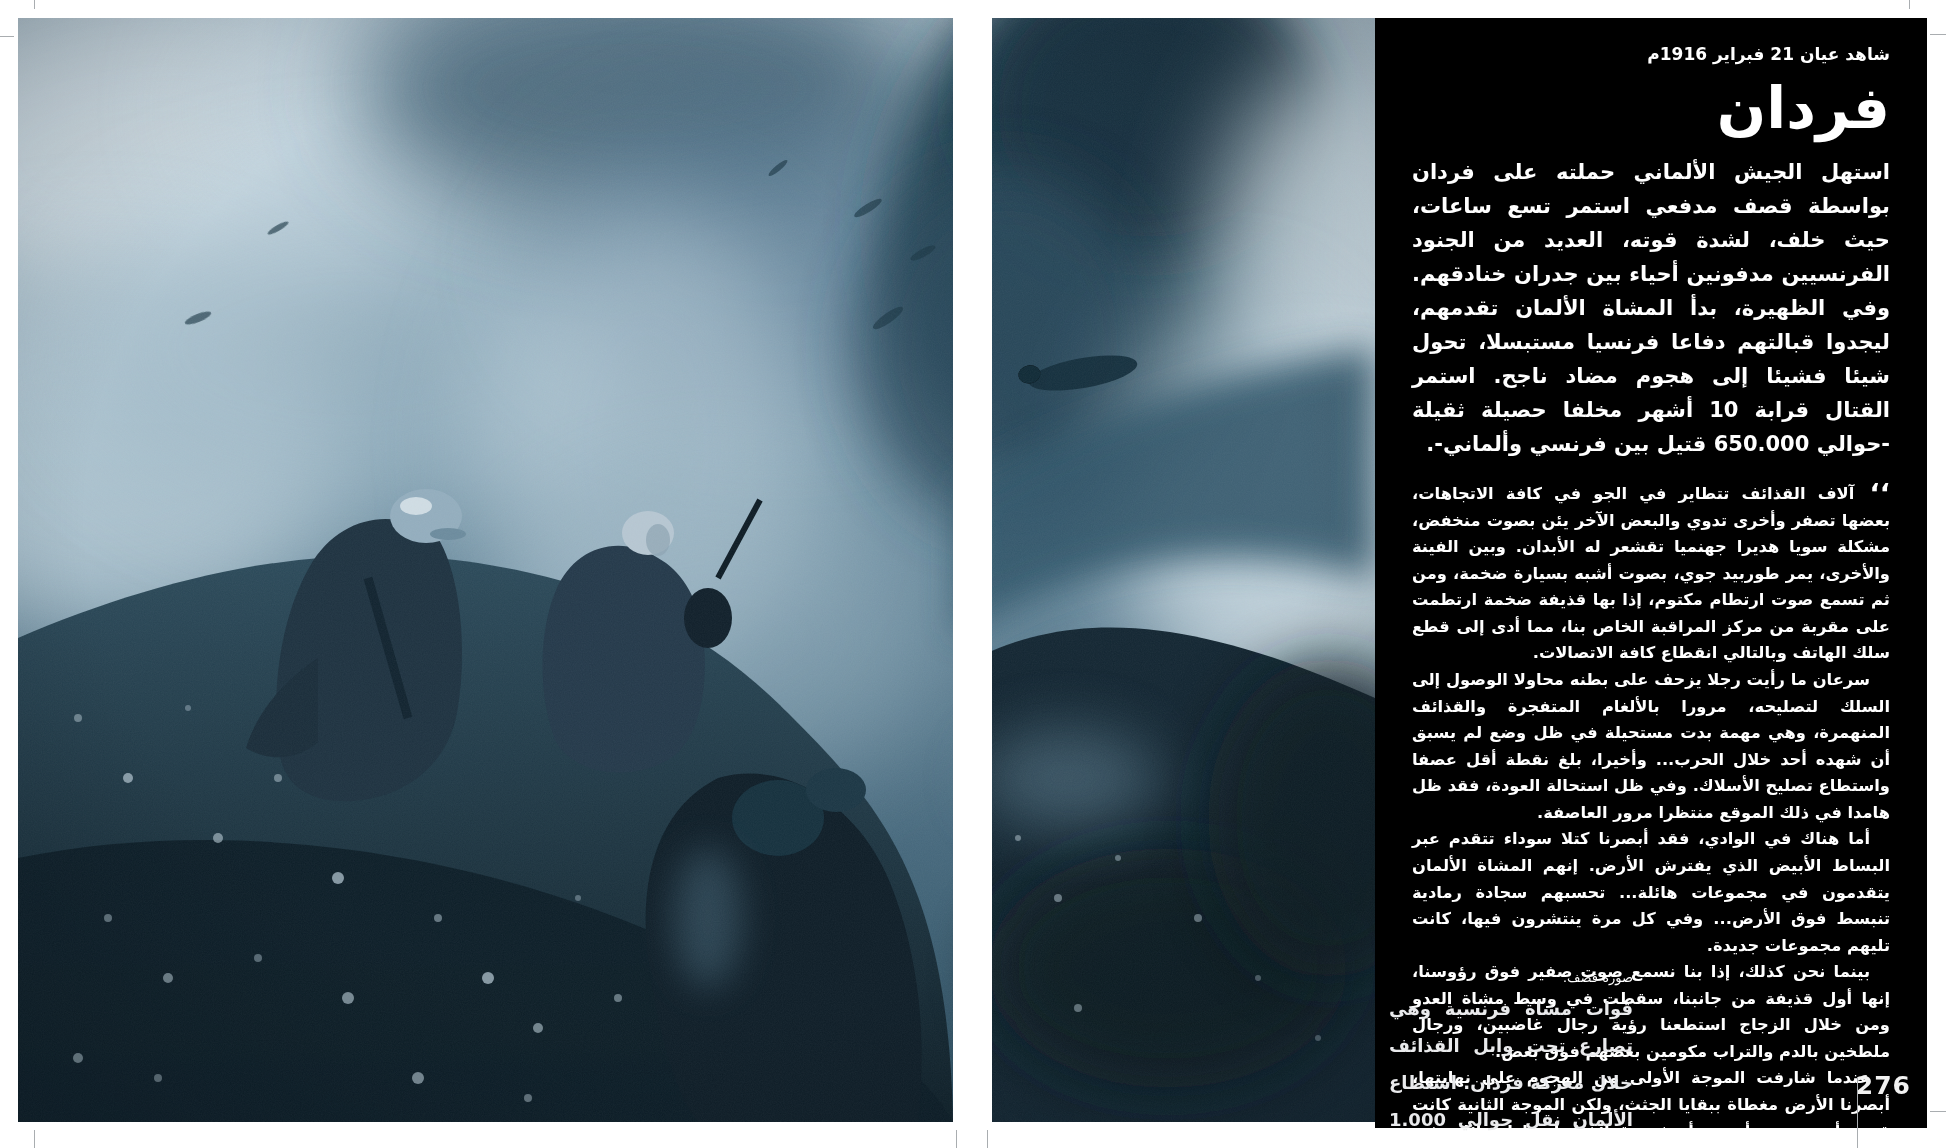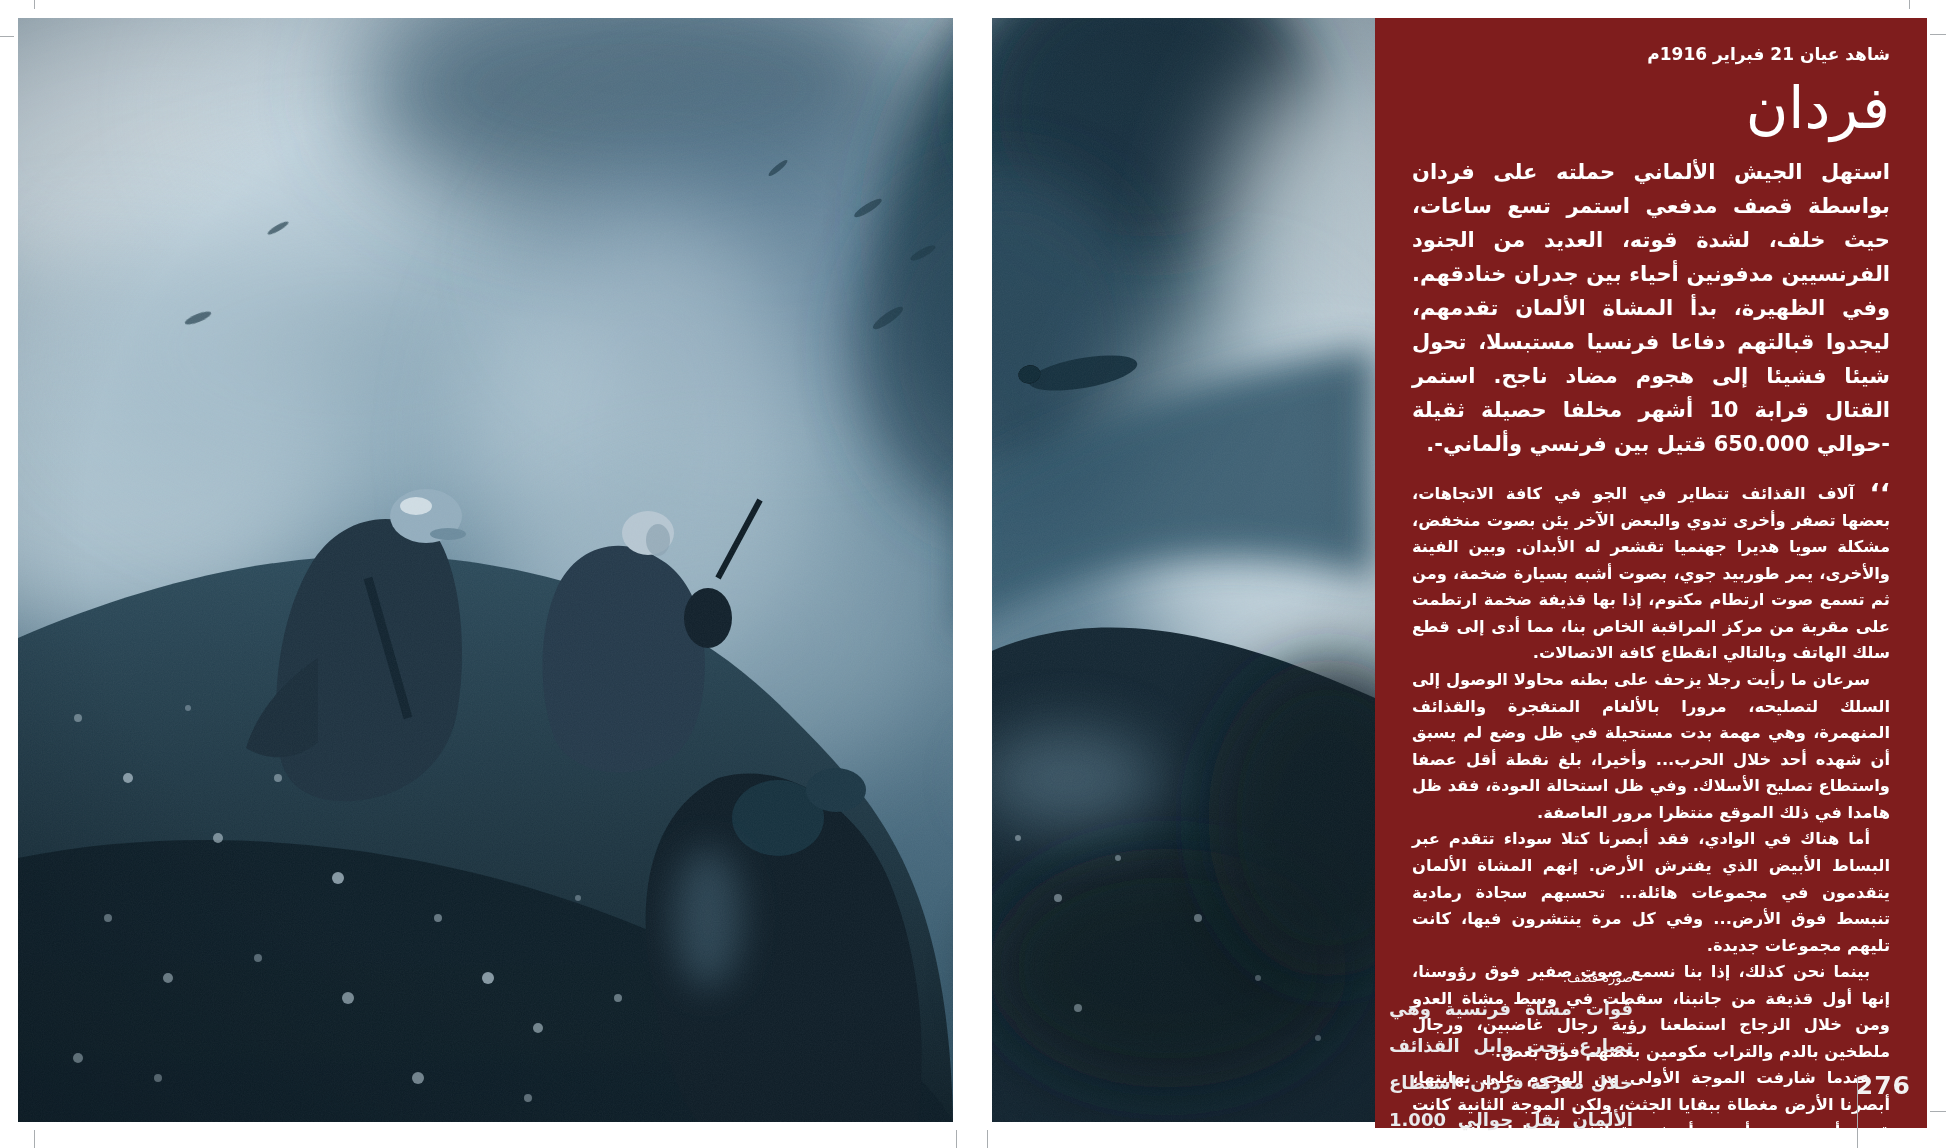--- a/index.html
+++ b/index.html
@@ -10,28 +10,28 @@
   
   .photo-wrap{
     position:absolute;left:18px;top:18px;width:1357px;height:1104px;overflow:hidden;
   }
   .gutter{
     position:absolute;left:953px;top:18px;width:39px;height:1104px;background:#ffffff;
   }
   
   .panel{
     position:absolute;left:1375px;top:18px;width:552px;height:1110px;
-    background:#7f1d1d;color:#ffffff;direction:rtl;
+    background:#000000;color:#ffffff;direction:rtl;
   }
   .panel-content{padding:26px 37px 0 37px;}
   .kicker{
     font-size:17px;font-weight:bold;text-align:right;letter-spacing:0.2px;
   }
   .title{
-    font-size:58px;font-weight:normal;line-height:1.12;text-align:right;
+    font-size:58px;font-weight:bold;line-height:1.12;text-align:right;
     margin-top:12px;
   }
   .intro{
     margin-top:14px;font-size:21px;font-weight:bold;line-height:1.62;
     text-align:justify;text-align-last:right;
   }
   .quote{
     margin-top:20px;font-size:16.3px;font-weight:bold;line-height:1.63;
   }
   .quote p{

